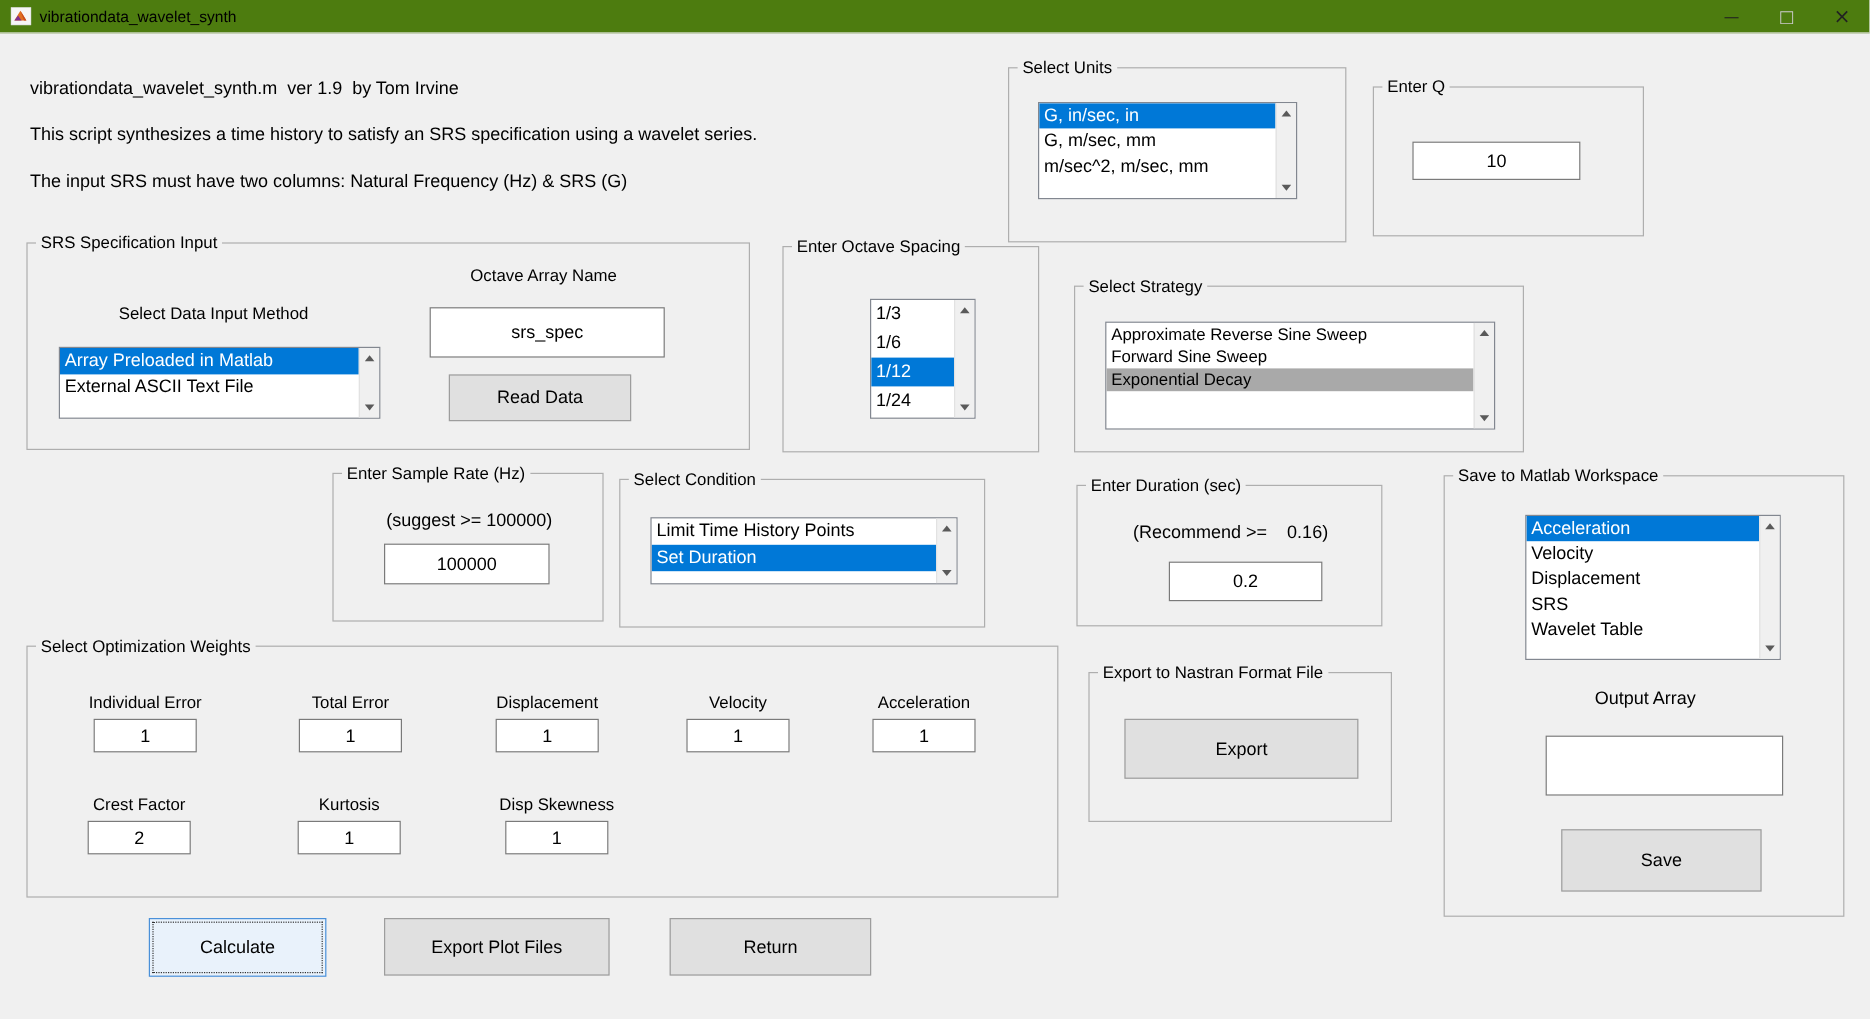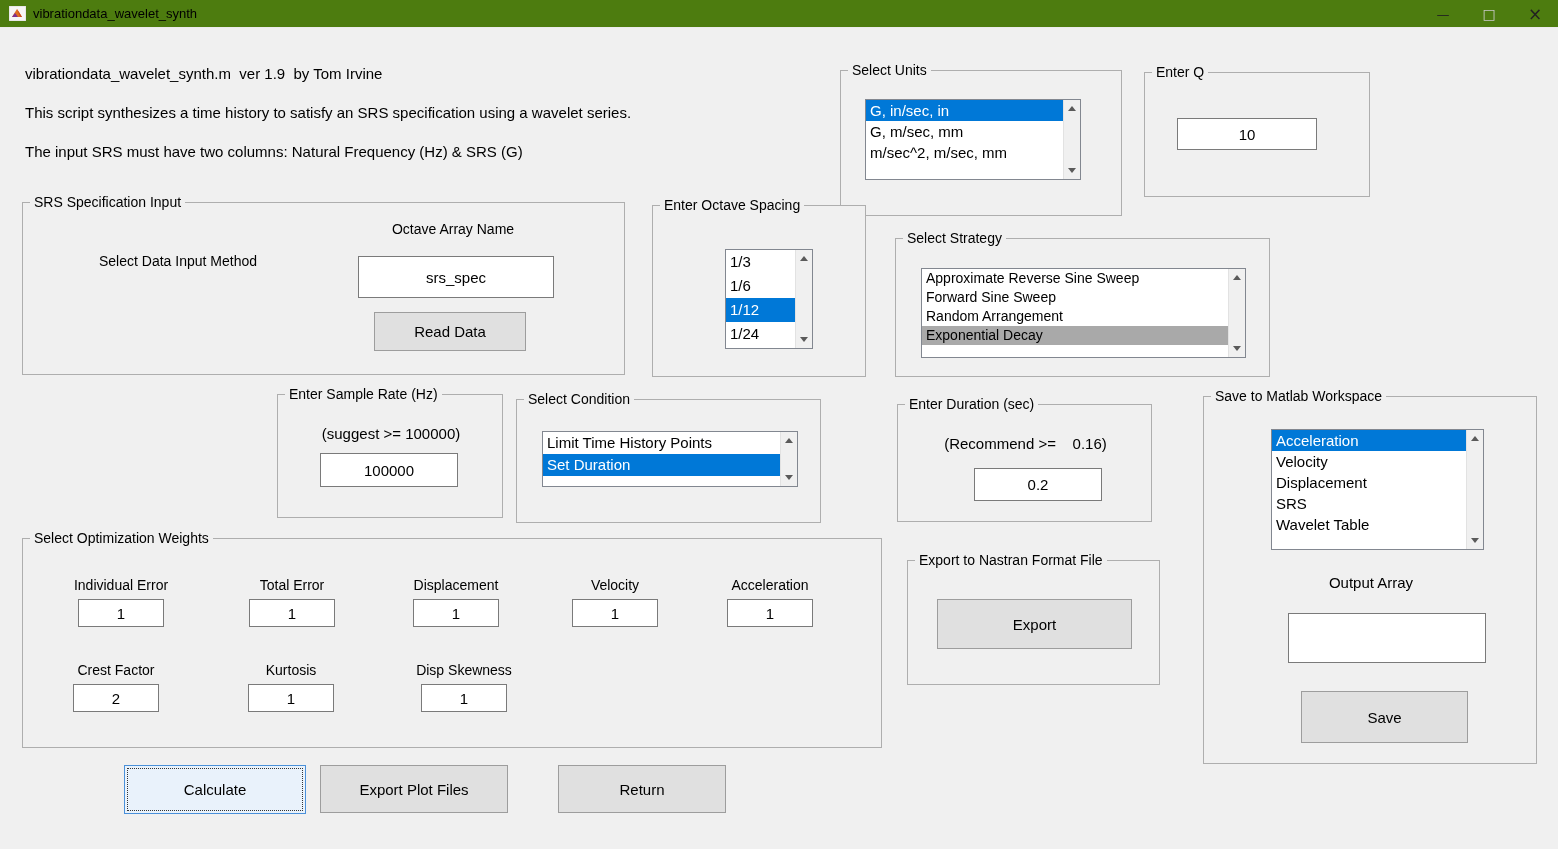--- a/index.html
+++ b/index.html
@@ -100,21 +100,21 @@
       <span class="wc close">×</span>
     </div>
   </div>
 
   <div class="client">
 
     <div class="hline" style="top:37px;">vibrationdata_wavelet_synth.m  ver 1.9  by Tom Irvine</div>
     <div class="hline" style="top:76px;">This script synthesizes a time history to satisfy an SRS specification using a wavelet series.</div>
     <div class="hline" style="top:115px;">The input SRS must have two columns: Natural Frequency (Hz) &amp; SRS (G)</div>
 
-    <div class="panel" style="left:840px; top:42px; width:282px; height:146px;">
+    <div class="panel" style="left:840px; top:28px; width:282px; height:146px;">
       <div class="ptitle">Select Units</div>
       <div class="listbox" style="left:24px; top:28px; width:216px; height:81px;">
         <div class="lb-items">
           <div class="li sel-blue" style="height:21px; line-height:21px;">G, in/sec, in</div>
           <div class="li" style="height:21px; line-height:21px;">G, m/sec, mm</div>
           <div class="li" style="height:21px; line-height:21px;">m/sec^2, m/sec, mm</div>
         </div>
         <div class="lb-scroll">
           <div class="sb-btn top">
               <i class="tri up"></i>
@@ -129,20 +129,34 @@
     <div class="panel" style="left:1144px; top:44px; width:226px; height:125px;">
       <div class="ptitle">Enter Q</div>
       <input class="edit" style="left: 32px; top: 45px; width: 140px; height: 32px;" value="10">
     </div>
 
     <div class="panel" style="left:22px; top:174px; width:603px; height:173px;">
       <div class="ptitle">SRS Specification Input</div>
       <div class="plabel" style="left:315px; top:18px; width:230px;">Octave Array Name</div>
       <input class="edit" style="left: 335px; top: 53px; width: 196px; height: 42px;" value="srs_spec">
       <div class="plabel" style="left:20px; top:50px; width:270px;">Select Data Input Method</div>
+      <div class="listbox" style="left:26px; top:86px; width:268px; height:60px;">
+        <div class="lb-items">
+          <div class="li sel-blue" style="height:22px; line-height:22px;">Array Preloaded in Matlab</div>
+          <div class="li" style="height:22px; line-height:22px;">External ASCII Text File</div>
+        </div>
+        <div class="lb-scroll">
+          <div class="sb-btn top">
+              <i class="tri up"></i>
+            </div>
+          <div class="sb-btn bottom">
+              <i class="tri down"></i>
+            </div>
+        </div>
+      </div>
       <div class="btn" style="left:351px; top:109px; width:152px; height:39px;">Read Data</div>
     </div>
 
     <div class="panel" style="left:652px; top:177px; width:214px; height:172px;">
       <div class="ptitle">Enter Octave Spacing</div>
       <div class="listbox" style="left:72px; top:43px; width:88px; height:100px;">
         <div class="lb-items">
           <div class="li" style="height:24px; line-height:24px;">1/3</div>
           <div class="li" style="height:24px; line-height:24px;">1/6</div>
           <div class="li sel-blue" style="height:24px; line-height:24px;">1/12</div>
@@ -158,21 +172,20 @@
         </div>
       </div>
     </div>
 
     <div class="panel" style="left:895px; top:210px; width:375px; height:139px;">
       <div class="ptitle">Select Strategy</div>
       <div class="listbox" style="left:25px; top:29px; width:325px; height:90px;">
         <div class="lb-items">
           <div class="li" style="height:19px; line-height:19px; font-size:14px;">Approximate Reverse Sine Sweep</div>
           <div class="li" style="height:19px; line-height:19px; font-size:14px;">Forward Sine Sweep</div>
-          <div class="li" style="height:19px; line-height:19px; font-size:14px;">Random Arrangement</div>
           <div class="li sel-gray" style="height:19px; line-height:19px; font-size:14px;">Exponential Decay</div>
         </div>
         <div class="lb-scroll">
           <div class="sb-btn top">
               <i class="tri up"></i>
             </div>
           <div class="sb-btn bottom">
               <i class="tri down"></i>
             </div>
         </div>
@@ -270,18 +283,18 @@
         <div class="wlab">Disp Skewness</div>
         <input class="edit" value="1" style="">
       </div>
     </div>
 
     <div class="panel" style="left:907px; top:532px; width:253px; height:125px;">
       <div class="ptitle">Export to Nastran Format File</div>
       <div class="btn" style="left:29px; top:38px; width:195px; height:50px;">Export</div>
     </div>
 
-    <div class="btn focused" style="left:124px; top:737px; width:182px; height:49px;">Calculate</div>
+    <div class="btn focused" style="left:124px; top:737px; width:148px; height:49px;">Calculate</div>
     <div class="btn" style="left:320px; top:737px; width:188px; height:48px;">Export Plot Files</div>
     <div class="btn" style="left:558px; top:737px; width:168px; height:48px;">Return</div>
 
   </div>
 </div>
 
 </body></html>

